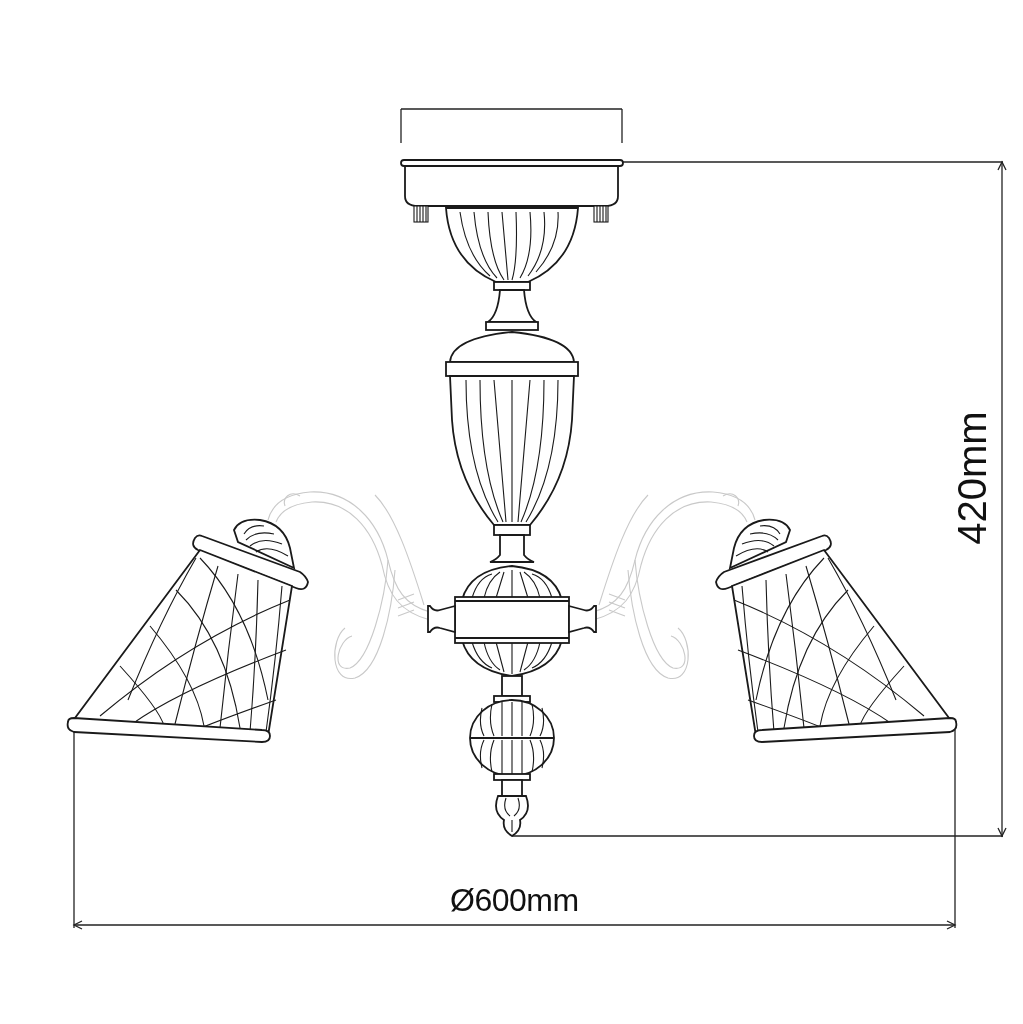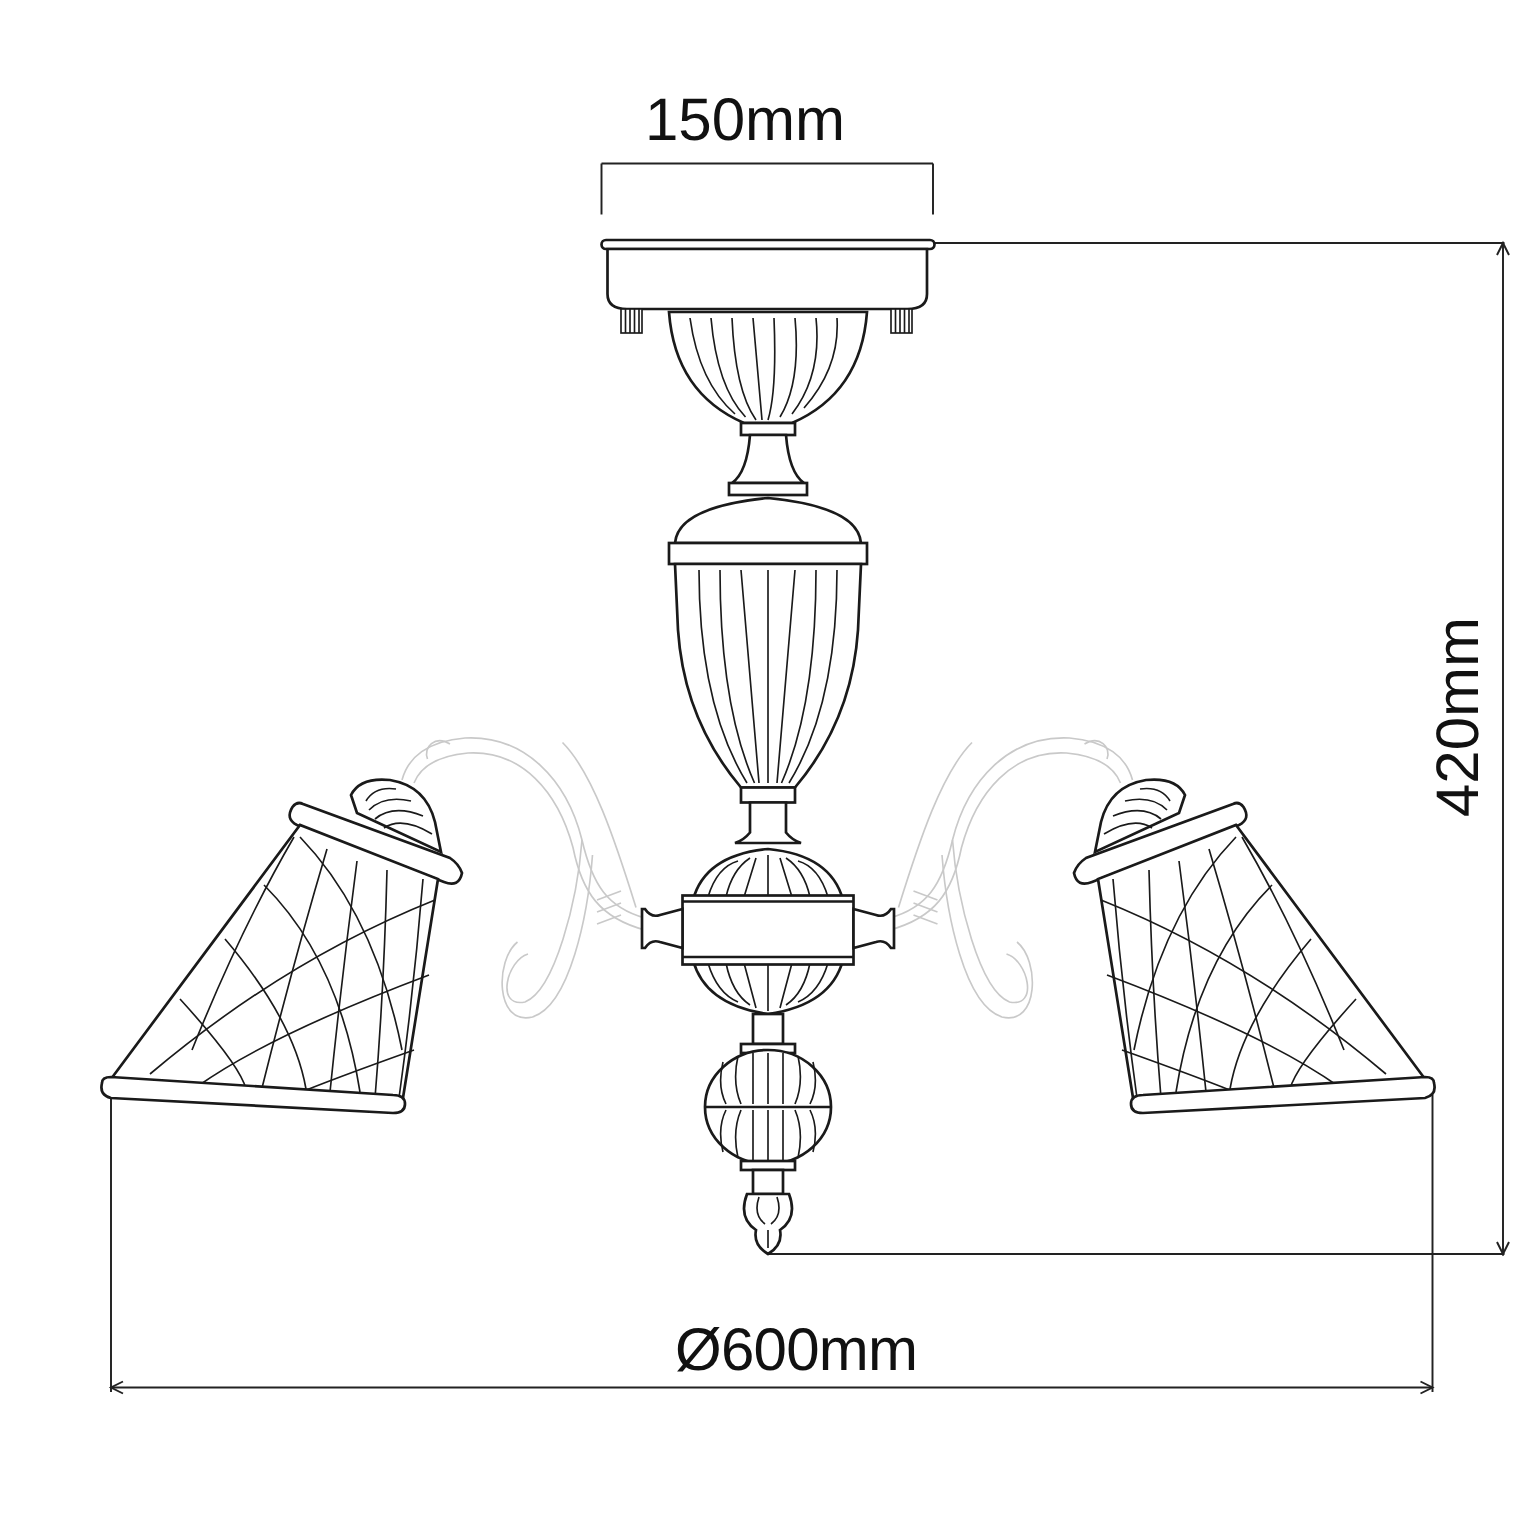--- a/index.html
+++ b/index.html
@@ -1,20 +1,20 @@
 <!DOCTYPE html>
 <html><head>
 <meta charset="utf-8">
 <style>
   html, body { margin: 0; padding: 0; background: #ffffff; }
   body { width: 1023px; height: 1024px; position: relative; overflow: hidden; font-family: "Liberation Sans", sans-serif; }
   #canvas { position: absolute; left: 0; top: 0; width: 1023px; height: 1024px; }
   .dim-label { position: absolute; color: #111; font-family: "Liberation Sans", sans-serif; white-space: nowrap; }
   #label-width-top { left: 430px; top: 56px; font-size: 40px; line-height: 48px; }
-  #label-diameter { left: 450px; top: 876px; font-size: 40px; line-height: 48px; letter-spacing: -0.5px; }
+  #label-diameter { left: 450px; top: 876px; font-size: 32px; line-height: 48px; letter-spacing: -0.5px; }
   #label-height { left: 972px; top: 478px; font-size: 40px; line-height: 48px; transform: translate(-50%, -50%) rotate(-90deg); }
   svg .ink { stroke: #1a1a1a; fill: none; stroke-width: 1.8; }
   svg .ink-thin { stroke: #1a1a1a; fill: none; stroke-width: 1.1; }
   svg .ghost { stroke: #c9c9c9; fill: none; stroke-width: 1.1; }
   svg .fillw { fill: #ffffff; }
   svg .dim { stroke: #222; stroke-width: 1.3; fill: none; }
 </style>
 </head>
 <body>
 
@@ -126,16 +126,15 @@
     <path class="ink fillw" d="M790 530 Q784 518 764 520 Q740 524 734 548 L730 568 L786 542 Z"></path>
     <path class="ink-thin" d="M780 534 Q774 524 760 526 M778 540 Q768 530 750 534 M774 546 Q762 536 742 544 M768 552 Q756 544 736 556"></path>
     <path class="ink fillw" d="M829 538 Q834 546 826 550 L728 588 Q718 592 716 582 Q718 576 724 572 L822 536 Q826 534 829 538 Z"></path>
     <path class="ink fillw" d="M824 550 L952 722 L756 736 L732 586 Z"></path>
     <path class="ink-thin" d="M828 558 Q864 620 896 700 M806 566 Q828 640 849 724 M786 574 Q796 650 804 728 M766 580 Q768 660 774 732 M742 586 Q748 660 758 732"></path>
     <path class="ink-thin" d="M734 600 Q834 640 924 716 M738 650 Q844 690 892 724 M748 700 Q804 720 828 730 M824 558 Q774 610 756 700 M848 590 Q798 640 784 728 M874 626 Q828 680 820 726 M904 666 Q864 710 860 726"></path>
     <path class="ink fillw" d="M956 722 Q958 730 950 732 L762 742 Q754 742 754 736 Q754 730 762 730 L950 718 Q956 718 956 722 Z"></path>
   </g>
 </svg>
 
-<div id="label-width-top" class="dim-label">150mm</div>
 <div id="label-height" class="dim-label">420mm</div>
 <div id="label-diameter" class="dim-label">Ø600mm</div>
 </div>
 
 </body></html>

